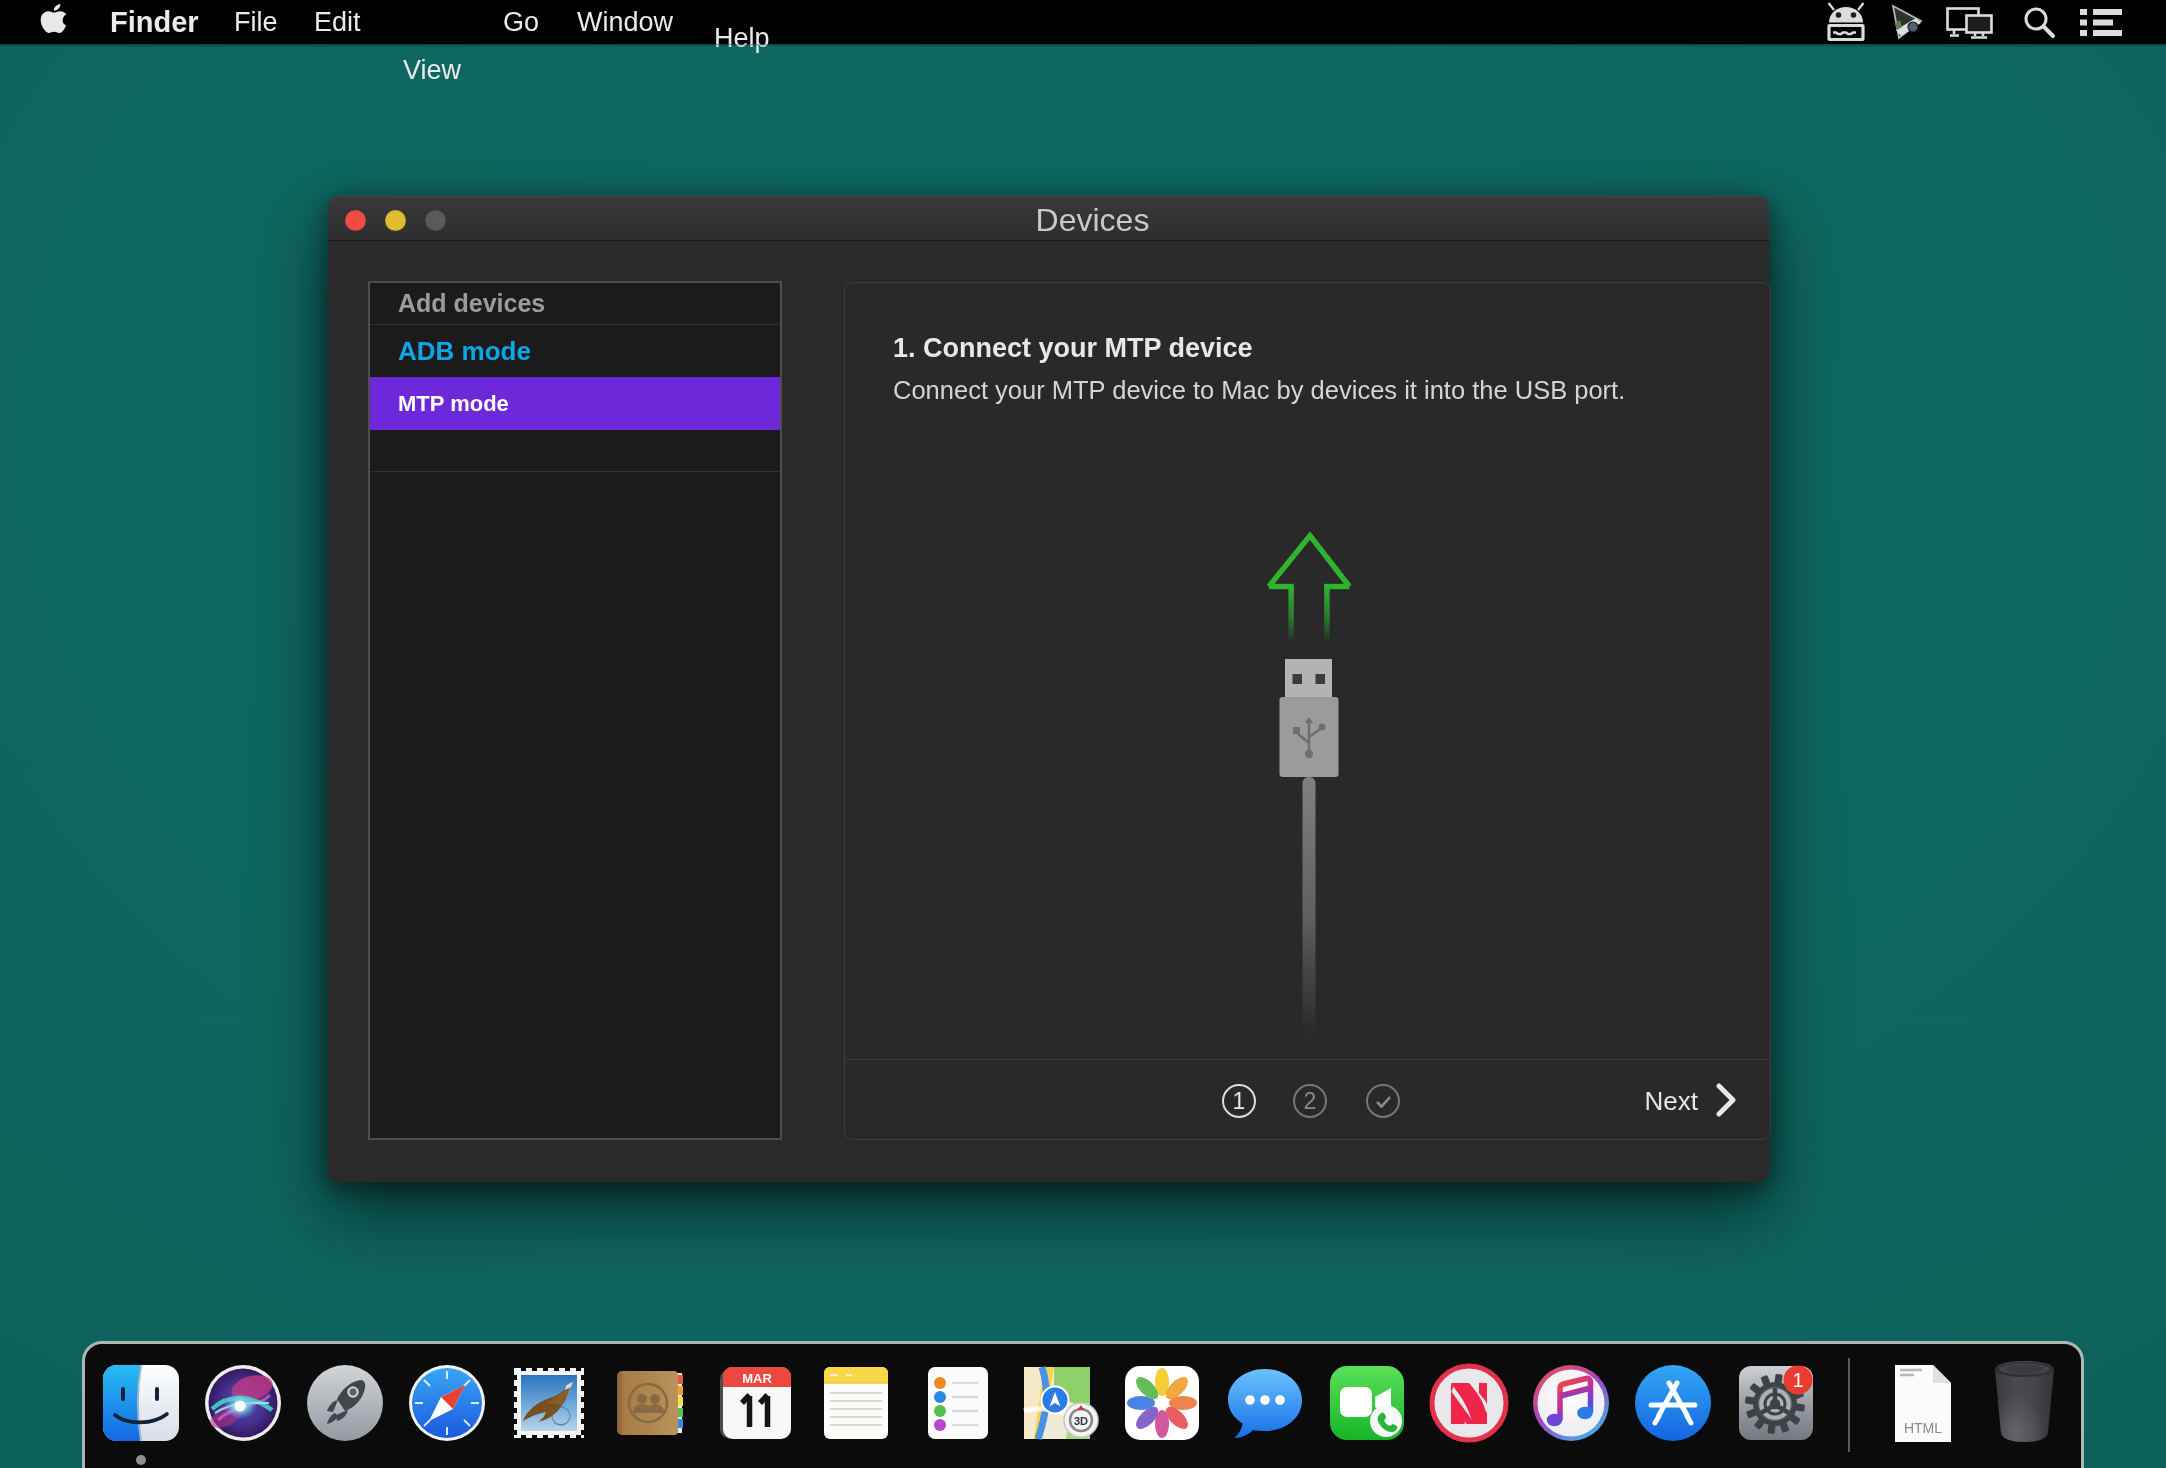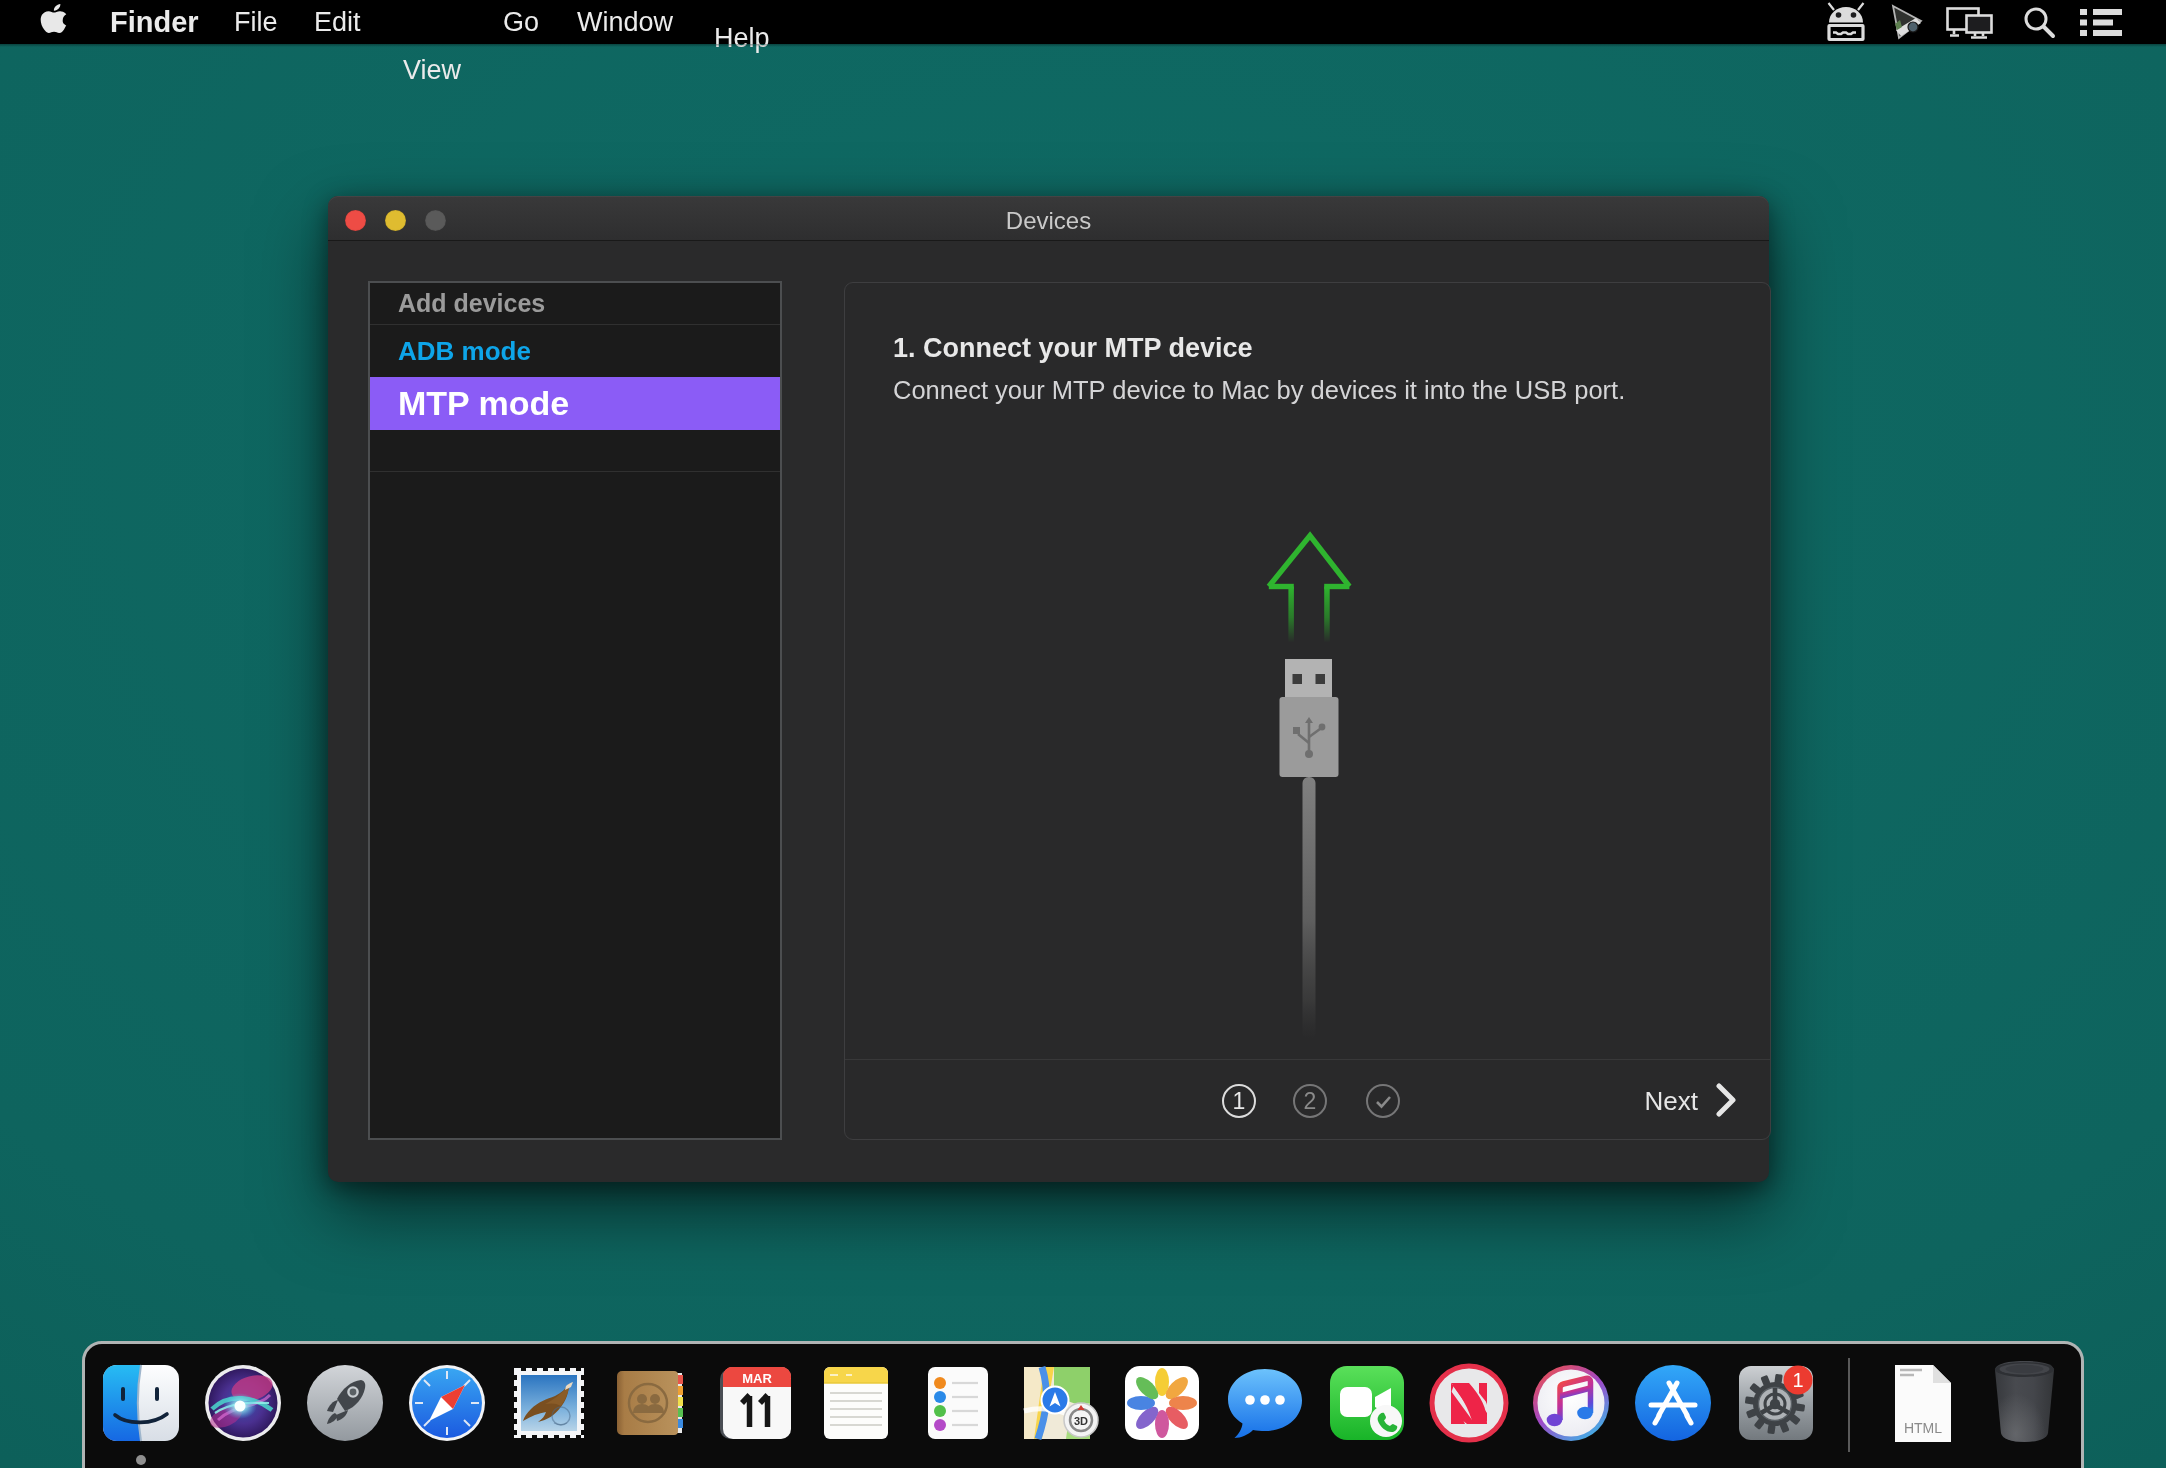--- a/index.html
+++ b/index.html
@@ -7,21 +7,21 @@
 background:radial-gradient(ellipse 2400px 1700px at 50% 30%, #0f6a64 0%, #0e645e 60%, #0c5c56 90%, #0b5650 100%);}
 
 .menubar{position:absolute;left:0;top:0;width:2166px;height:44px;background:#000000;color:#ebebeb;}
 .menubar::after{content:"";position:absolute;left:0;top:44px;width:100%;height:3px;background:linear-gradient(rgba(0,0,0,.35),rgba(0,0,0,0));}
 .mitem{position:absolute;top:0;height:44px;line-height:45px;font-size:27px;}
 
 .window{position:absolute;left:328px;top:196px;width:1441px;height:986px;background:#2a2a2b;border-radius:10px;
 box-shadow:0 30px 70px rgba(0,0,0,.55), 0 6px 24px rgba(0,0,0,.45);}
 .titlebar{position:absolute;left:0;top:0;width:100%;height:45px;background:linear-gradient(#39393a,#2e2e2f);border-radius:10px 10px 0 0;border-bottom:1px solid #191919;box-sizing:border-box;box-shadow:inset 0 1px 0 rgba(255,255,255,.06);}
 .tl{position:absolute;top:13.5px;width:21px;height:21px;border-radius:50%;box-shadow:inset 0 0 1px rgba(0,0,0,.4);}
-.title{position:absolute;top:0;left:0;width:100%;height:45px;line-height:49px;text-align:center;font-size:24px;color:#c9c9c9;}
+.title{position:absolute;top:0;left:0;width:100%;height:45px;line-height:49px;text-align:center;font-size:32px;color:#c9c9c9;padding-left:44px;}
 .sidebar{position:absolute;left:40px;top:85px;width:414px;height:859px;background:#1b1b1b;border:2px solid #4c4e50;box-sizing:border-box;}
 .srow{position:absolute;left:0;width:100%;box-sizing:border-box;padding-left:28px;display:flex;align-items:center;font-weight:bold;}
 .sdiv{position:absolute;left:0;width:100%;height:1px;background:#303030;}
 .panel{position:absolute;left:472px;top:86px;width:927px;height:858px;background:#29292a;border:1px solid #3e3e40;border-radius:9px;box-sizing:border-box;margin-left:44px;}
 .ptitle{position:absolute;left:48px;top:50px;font-size:27px;font-weight:bold;color:#e8e8e8;}
 .ptext{position:absolute;left:48px;top:93px;font-size:25.5px;color:#d4d4d6;}
 .pfootdiv{position:absolute;left:0;top:776px;width:100%;height:1px;background:#383839;}
 .stepc{position:absolute;top:801px;width:30px;height:30px;border-radius:50%;text-align:center;line-height:31px;font-size:23px;}
 .next{position:absolute;top:803px;right:72px;font-size:26px;color:#e6e6e6;}
 
@@ -89,21 +89,21 @@
   <div class="titlebar">
     <div class="tl" style="left:17px;background:#ee4c45;"></div>
     <div class="tl" style="left:57px;background:#dfbc30;"></div>
     <div class="tl" style="left:97px;background:#5a5a5a;"></div>
     <div class="title">Devices</div>
   </div>
   <div class="sidebar">
     <div class="srow" style="top:0;height:41px;color:#9b9b9b;font-size:25px;">Add devices</div>
     <div class="sdiv" style="top:41px;"></div>
     <div class="srow" style="top:42px;height:52px;color:#0ea5e9;font-size:26px;">ADB mode</div>
-    <div class="srow" style="top:94px;height:53px;color:#fff;font-size:34px;background:#8b5cf6;">MTP mode</div>
+    <div class="srow" style="top:94px;height:53px;color:#fff;font-size:22px;background:#6d28d9;">MTP mode</div>
     <div class="sdiv" style="top:188px;"></div>
   </div>
   <div class="panel">
     <div class="ptitle">1. Connect your MTP device</div>
     <div class="ptext">Connect your MTP device to Mac by devices it into the USB port.</div>
 
     <svg style="position:absolute;left:400px;top:230px;" width="130" height="546" viewBox="0 0 130 546">
       <defs>
         <linearGradient id="legL" x1="0" y1="0" x2="0" y2="1">
           <stop offset="0" stop-color="#2eb52e"></stop>

